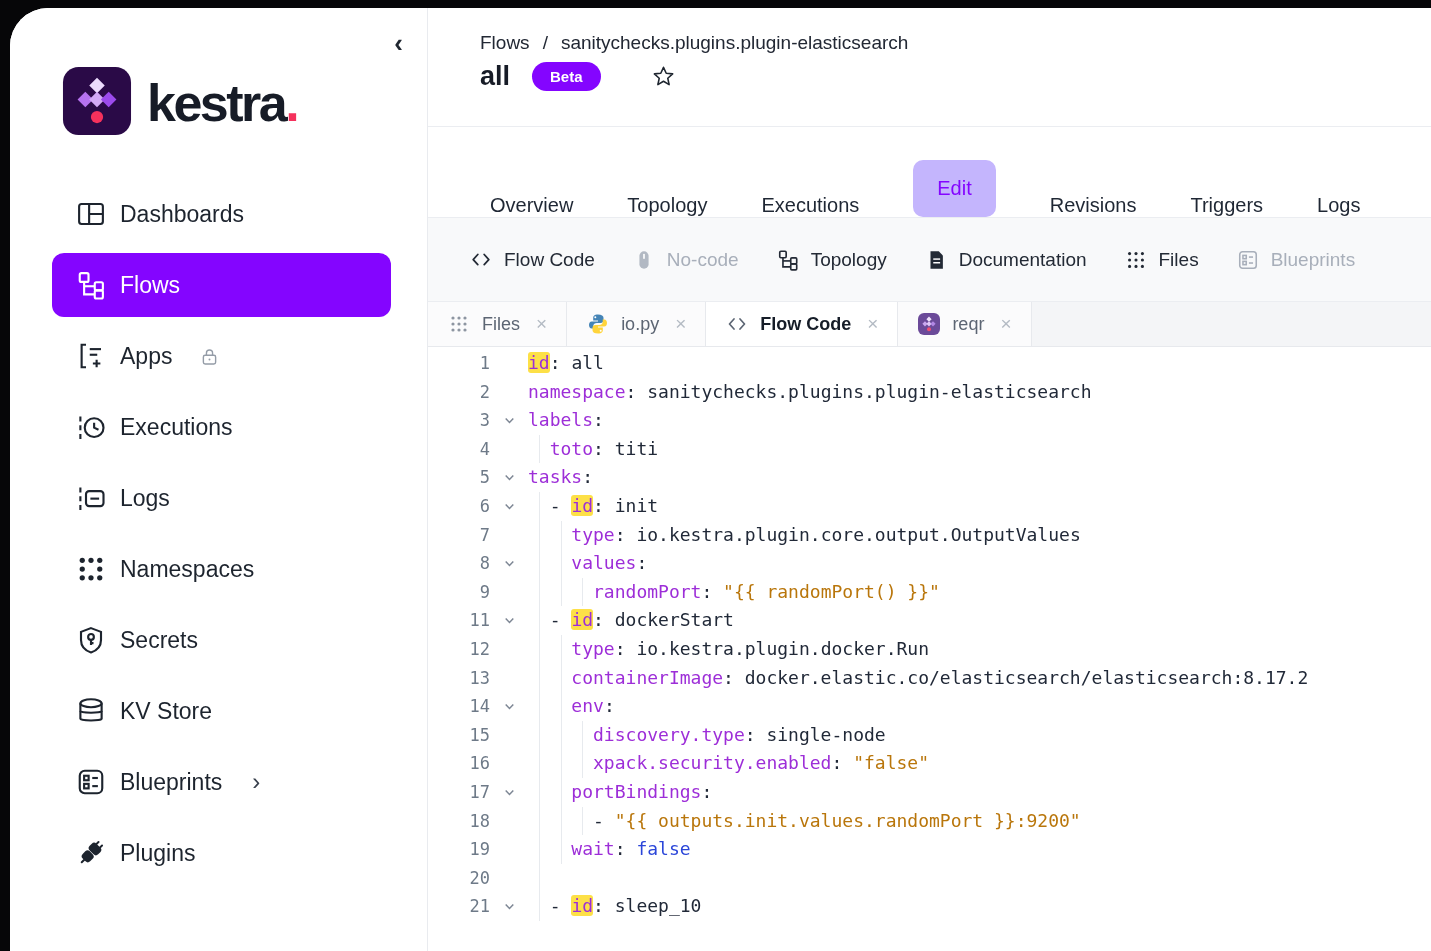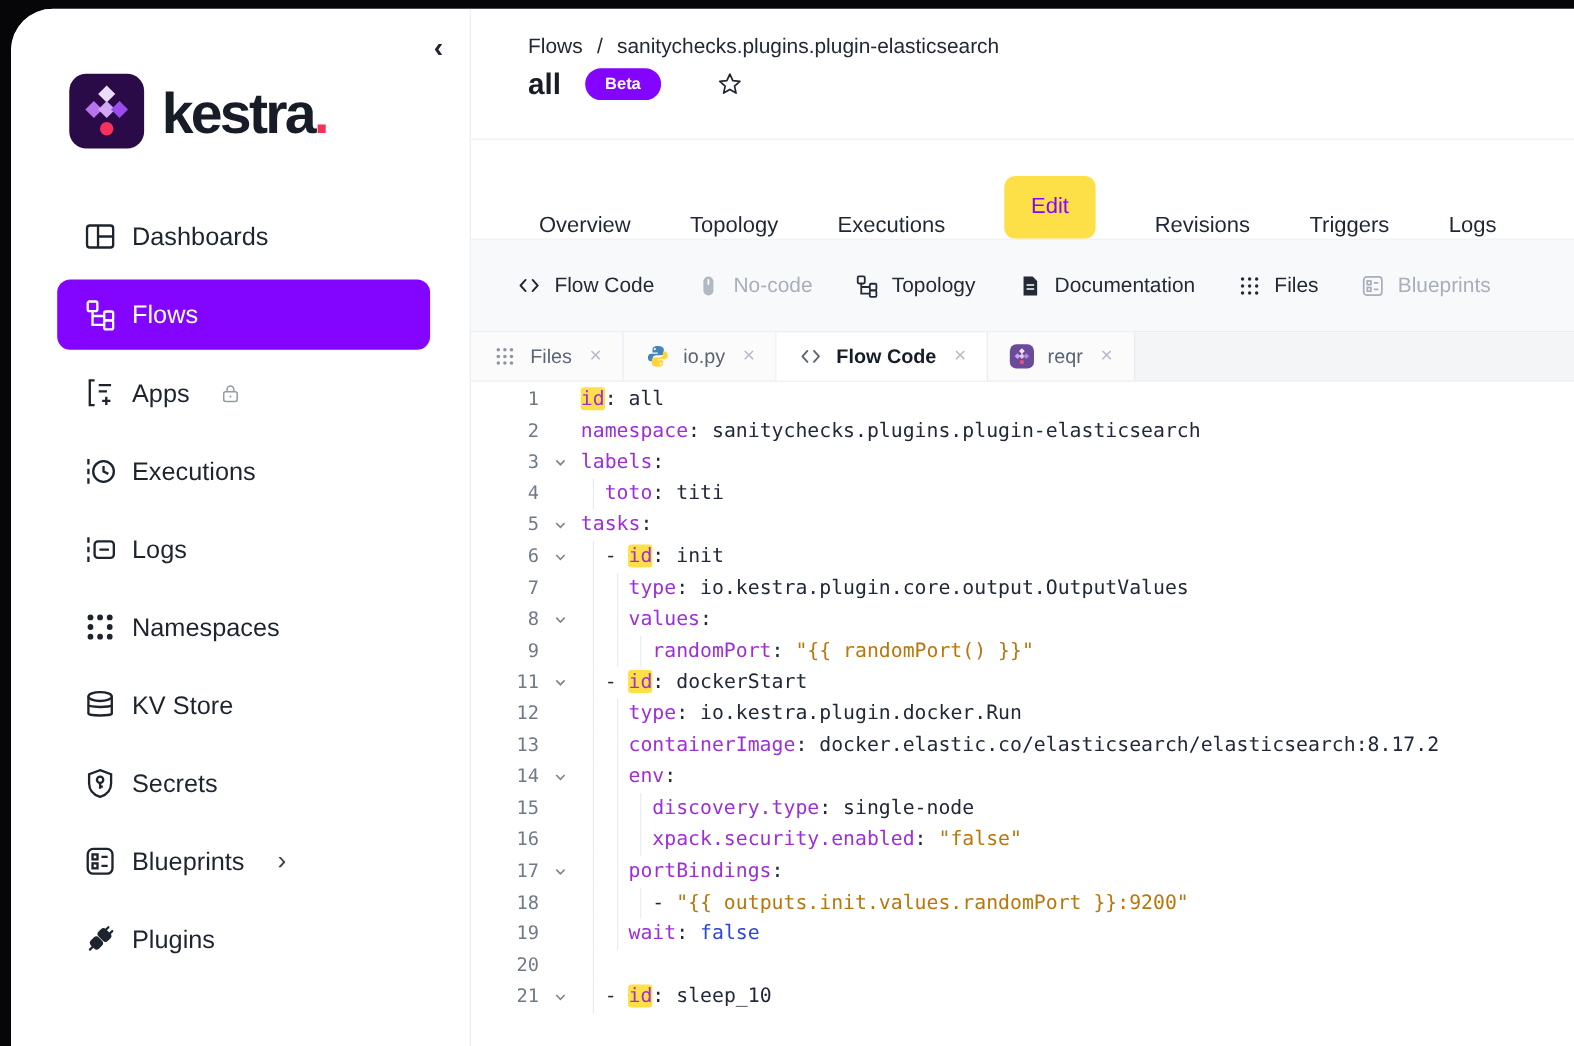--- a/index.html
+++ b/index.html
@@ -31,21 +31,21 @@
   .breadcrumb { font-size:19px; color:#222834; display:flex; gap:13px; align-items:center; }
   .title-row { display:flex; align-items:center; margin-top:7px; gap:22px; }
   .page-title { font-size:27px; font-weight:800; color:#171c27; }
   .beta-badge { background:#8405ff; color:#fff; font-size:15px; font-weight:600; padding:6px 18px;
     border-radius:18px; }
   .star-btn { margin-left:28px; display:flex; cursor:pointer; }
 
   .page-tabs { height:91px; flex:none; display:flex; align-items:flex-end; padding-left:62px; gap:54px;
     font-size:20px; color:#1f2734; border-bottom:1px solid #ebedf1; white-space:nowrap; overflow:hidden; }
   .page-tab { cursor:pointer; flex:none; }
-  .page-tab.active { color:#8405ff; background:#fde047; padding:17px 24px; border-radius:10px; }
+  .page-tab.active { color:#8405ff; background:#c4b5fd; padding:17px 24px; border-radius:10px; }
 
   .view-toolbar { height:84px; flex:none; background:#f8f9fa; border-bottom:1px solid #ebedf1;
     display:flex; align-items:center; padding-left:42px; gap:38px; font-size:19px; color:#232a35;
     white-space:nowrap; overflow:hidden; }
   .tool-item { display:flex; align-items:center; gap:12px; cursor:pointer; flex:none; }
   .tool-item.muted { color:#a8afba; }
   .tool-icon { display:flex; } .tool-icon svg { width:22px; height:22px; }
 
   .tabstrip { height:45px; flex:none; background:#f4f5f7; border-bottom:1px solid #e7e9ed; display:flex;
     overflow:hidden; }
@@ -171,37 +171,37 @@
               <circle cx="12" cy="19" r="2.1"></circle>
               <circle cx="19" cy="19" r="2.1"></circle>
           </svg>
           </span>
         <span>Namespaces</span>
       </div>
 
       <div class="nav-item">
         <span class="nav-icon">
           <svg viewBox="0 0 24 24" fill="none" stroke="currentColor" stroke-width="1.7">
+            <path d="M12 2.5 L20 5.5 V12 C20 17.5 16.5 20.5 12 22 C7.5 20.5 4 17.5 4 12 V5.5 Z"></path>
+            <circle cx="12" cy="9.5" r="2.3"></circle>
+              <path d="M12 11.8 V16 M12 14.5 H14"></path>
+          </svg>
+          </span>
+        <span>Secrets</span>
+      </div>
+
+      <div class="nav-item">
+        <span class="nav-icon">
+          <svg viewBox="0 0 24 24" fill="none" stroke="currentColor" stroke-width="1.7">
             <ellipse cx="12" cy="5.8" rx="8.5" ry="3.2"></ellipse>
             <path d="M3.5 5.8 V18.2 C3.5 20 20.5 20 20.5 18.2 V5.8"></path>
             <path d="M3.5 12 C3.5 13.8 20.5 13.8 20.5 12"></path>
           </svg>
           </span>
         <span>KV Store</span>
-      </div>
-
-      <div class="nav-item">
-        <span class="nav-icon">
-          <svg viewBox="0 0 24 24" fill="none" stroke="currentColor" stroke-width="1.7">
-            <path d="M12 2.5 L20 5.5 V12 C20 17.5 16.5 20.5 12 22 C7.5 20.5 4 17.5 4 12 V5.5 Z"></path>
-            <circle cx="12" cy="9.5" r="2.3"></circle>
-              <path d="M12 11.8 V16 M12 14.5 H14"></path>
-          </svg>
-          </span>
-        <span>Secrets</span>
       </div>
 
       <div class="nav-item">
         <span class="nav-icon">
           <svg viewBox="0 0 24 24" fill="none" stroke="currentColor" stroke-width="1.7">
             <rect x="3" y="3" width="18" height="18" rx="4"></rect>
             <rect x="6.5" y="7" width="3.6" height="3.6"></rect>
               <rect x="6.5" y="13.5" width="3.6" height="3.6"></rect>
             <line x1="13" y1="8.8" x2="17.5" y2="8.8"></line>
               <line x1="13" y1="15.3" x2="17.5" y2="15.3"></line>

